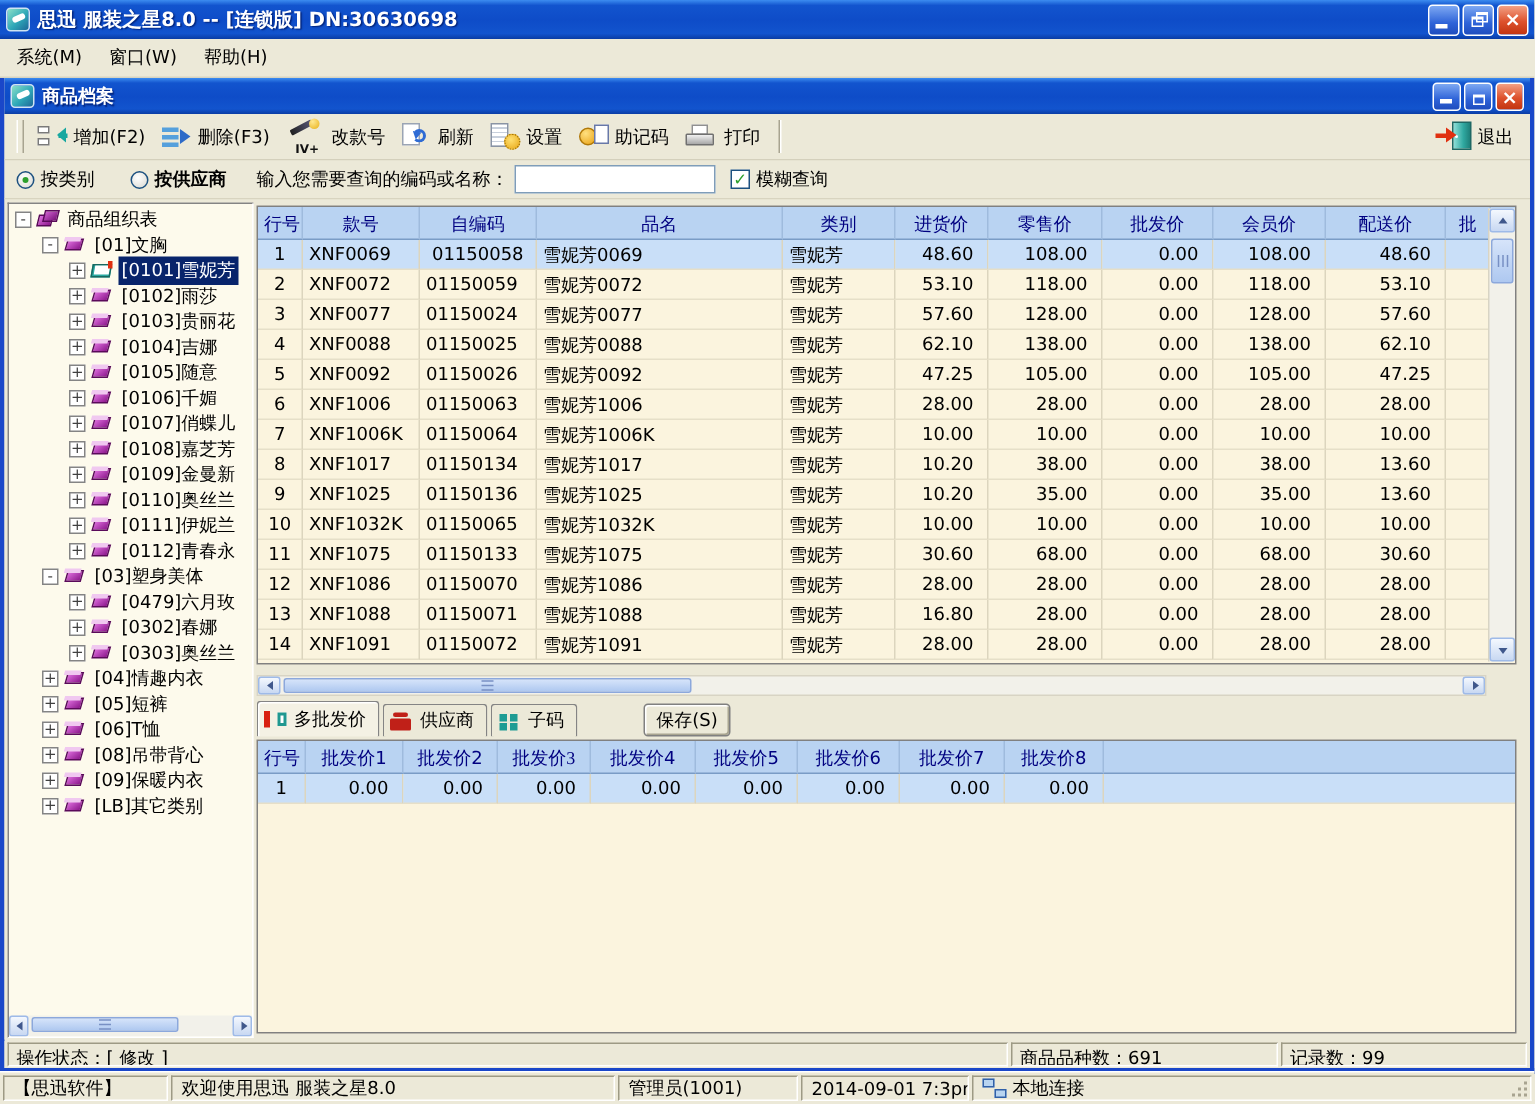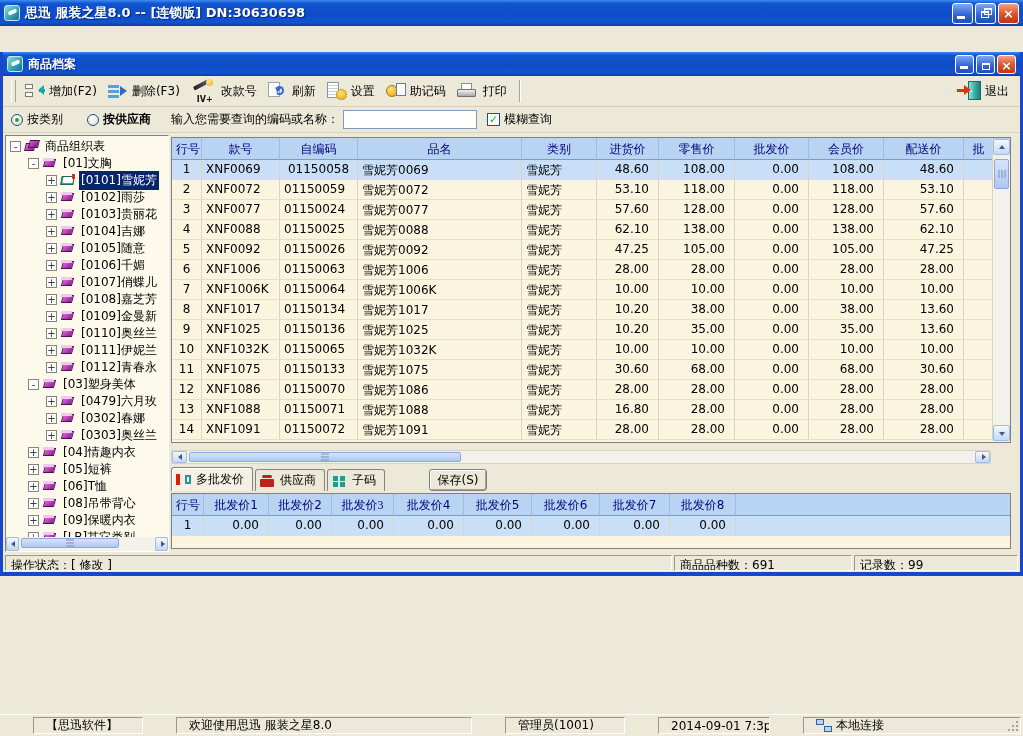--- a/index.html
+++ b/index.html
@@ -26,21 +26,21 @@
 .logo { width:16px; height:16px; flex:none; position:relative;
   background:linear-gradient(135deg,#8CE0C8 0%,#2EA8B8 55%,#1E6898 100%); border-radius:3px; border:1px solid #CFE4F2; }
 .logo::after { content:""; position:absolute; left:3px; top:4px; width:9px; height:4px; background:#fff; border-radius:2px; transform:rotate(-25deg); }
 
 
 .menubar { position:absolute; left:0; top:26px; width:1023px; height:26px; background:#ECE9D8;
   display:flex; align-items:flex-start; padding:2px 2px; border-bottom:1px solid #D8D4C0; }
 .menu-item { padding:2px 9px; cursor:default; }
 
 
-.doc { position:absolute; left:0; top:52px; width:1023px; height:524px;
+.doc { position:absolute; left:0; top:52px; width:1023px; height:664px;
   border-left:3px solid #1A47C9; border-right:3px solid #1A47C9; border-bottom:4px solid #1A47C9;
   background:#ECE9D8; }
 .doc-titlebar { position:absolute; left:0; top:0; right:0; height:24px;
   background:linear-gradient(180deg,#3C8CF0 0%,#1254CE 14%,#0E4CC8 52%,#1254CE 86%,#0A3CA4 100%);
   display:flex; align-items:center; padding:0 4px; }
 .doc-titlebar .title { color:#fff; font-weight:bold; font-size:12px; margin-left:5px; flex:1;
   text-shadow:1px 1px 1px #00227A; }
 .doc-titlebar .wbtn { width:19px; height:19px; }
 
 
@@ -184,21 +184,21 @@
 .lower-grid .grow.head .gcell.fill, .lower-grid .grow .gcell.fill { flex:1; border-right:none; }
 
 
 .doc-status { position:absolute; left:0; bottom:0; right:0; height:18px; background:#ECE9D8; display:flex; gap:2px; padding:1px 2px; }
 .dpanel { border:1px solid; border-color:#9D9A84 #FFF #FFF #9D9A84; padding:1px 5px; white-space:nowrap; overflow:hidden; }
 .dp1 { flex:1; } .dp2 { width:178px; } .dp3 { width:164px; }
 
 
 .app-status { position:absolute; left:0; top:714px; width:1023px; height:22px; background:#ECE9D8;
   display:flex; gap:2px; padding:2px 2px; border-top:1px solid #fff; }
-.apanel { border:1px solid; border-color:#9D9A84 #FFF #FFF #9D9A84; padding:2px 12px; white-space:nowrap; overflow:hidden; display:flex; align-items:center; gap:4px;margin-left:31px; }
+.apanel { border:1px solid; border-color:#9D9A84 #FFF #FFF #9D9A84; padding:2px 6px; white-space:nowrap; overflow:hidden; display:flex; align-items:center; gap:4px; }
 .ap1 { width:110px; } .ap2 { width:296px; } .ap3 { width:120px; } .ap4 { width:112px; } .ap5 { flex:1; position:relative; }
 .net-icon { position:relative; width:16px; height:13px; flex:none; }
 .net-icon i { position:absolute; display:block; }
 .net-icon .a { left:0; top:0; width:8px; height:6px; background:#B8D4F0; border:1px solid #3060A8; }
 .net-icon .b { right:0; bottom:0; width:8px; height:6px; background:#B8D4F0; border:1px solid #3060A8; }
 .grip { position:absolute; right:1px; bottom:1px; width:12px; height:12px; }
 .grip::after { content:""; position:absolute; right:1px; bottom:1px; width:2px; height:2px; background:#A8A490;
   box-shadow:-4px 0 0 #A8A490,-8px 0 0 #A8A490,0 -4px 0 #A8A490,-4px -4px 0 #A8A490,0 -8px 0 #A8A490; }
 </style>
 </head>
@@ -216,20 +216,25 @@
       <span class="wbtn">
           <i class="g-restore2"></i>
           <i class="g-restore"></i>
         </span>
       <span class="wbtn close">
           <i class="g-x">×</i>
         </span>
     </span>
   </div>
 
+  <div class="menubar">
+    <span class="menu-item">系统(M)</span>
+    <span class="menu-item">窗口(W)</span>
+    <span class="menu-item">帮助(H)</span>
+  </div>
 
   <div class="doc">
 
     <div class="doc-titlebar">
       <span class="logo"></span>
       <span class="title">商品档案</span>
       <span class="winbtns">
         <span class="wbtn">
             <i class="g-min"></i>
           </span>

